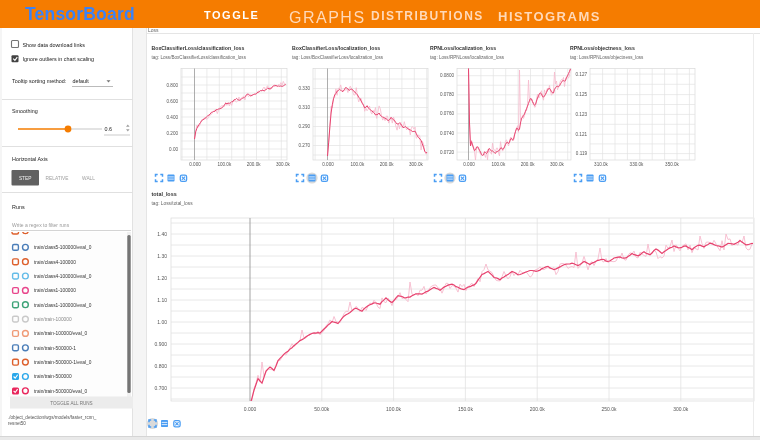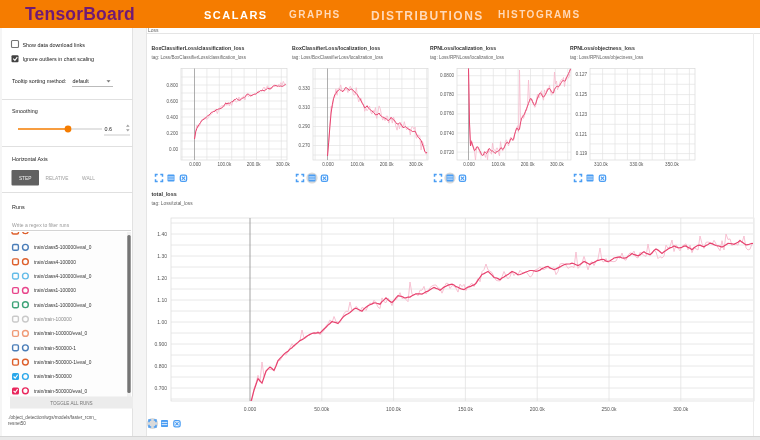--- a/index.html
+++ b/index.html
@@ -1,25 +1,25 @@
 <!DOCTYPE html>
 <html><head><meta charset="utf-8">
 <style>
 * { margin:0; padding:0; box-sizing:border-box; }
 html,body { width:760px; height:440px; overflow:hidden; background:#fff;
   font-family:"Liberation Sans", sans-serif; }
 .abs { position:absolute; }
 </style></head>
 <body>
 <div class="abs" style="left:0;top:0;width:760px;height:28px;background:#f57c00;"></div>
-<div class="abs" style="left:25px;top:4px;color:#701a75;font-size:17.5px;font-weight:bold;letter-spacing:0.2px;">TensorBoard</div>
-<div class="abs" style="left:204px;top:9px;color:#fff;font-size:11px;font-weight:bold;letter-spacing:1.5px;">SCALARS</div>
-<div class="abs" style="left:289px;top:9px;color:#ffd9b8;font-size:10px;font-weight:bold;letter-spacing:1.5px;">GRAPHS</div>
+<div class="abs" style="left:25px;top:4px;color:#3b82f6;font-size:17.5px;font-weight:bold;letter-spacing:0.2px;">TensorBoard</div>
+<div class="abs" style="left:204px;top:9px;color:#fff;font-size:11px;font-weight:bold;letter-spacing:1.5px;">TOGGLE</div>
+<div class="abs" style="left:289px;top:9px;color:#ffd9b8;font-size:16px;font-weight:normal;letter-spacing:1.5px;">GRAPHS</div>
 <div class="abs" style="left:371px;top:9px;color:#ffd9b8;font-size:12px;font-weight:bold;letter-spacing:1.5px;">DISTRIBUTIONS</div>
-<div class="abs" style="left:498px;top:9px;color:#ffd9b8;font-size:10px;font-weight:bold;letter-spacing:1.5px;">HISTOGRAMS</div>
+<div class="abs" style="left:498px;top:9px;color:#ffd9b8;font-size:13px;font-weight:bold;letter-spacing:1.5px;">HISTOGRAMS</div>
 
 <div class="abs" style="left:0;top:28px;width:146px;height:412px;background:#f5f5f5;"></div>
 <div class="abs" style="left:2px;top:28px;width:131px;height:408px;background:#fff;border-right:1px solid #e2e2e2;"></div>
 
 <div class="abs" style="left:146px;top:28px;width:614px;height:412px;background:#fff;border-left:1px solid #e5e5e5;"></div>
 <div class="abs" style="left:148px;top:27px;font-size:5px;color:#666;">Loss</div>
 <div class="abs" style="left:146px;top:33px;width:614px;height:1px;background:#e5e5e5;"></div>
 
 <svg class="abs" style="left:0;top:0;" width="760" height="440" viewBox="0 0 760 440" font-family="Liberation Sans, sans-serif">
 <defs>

